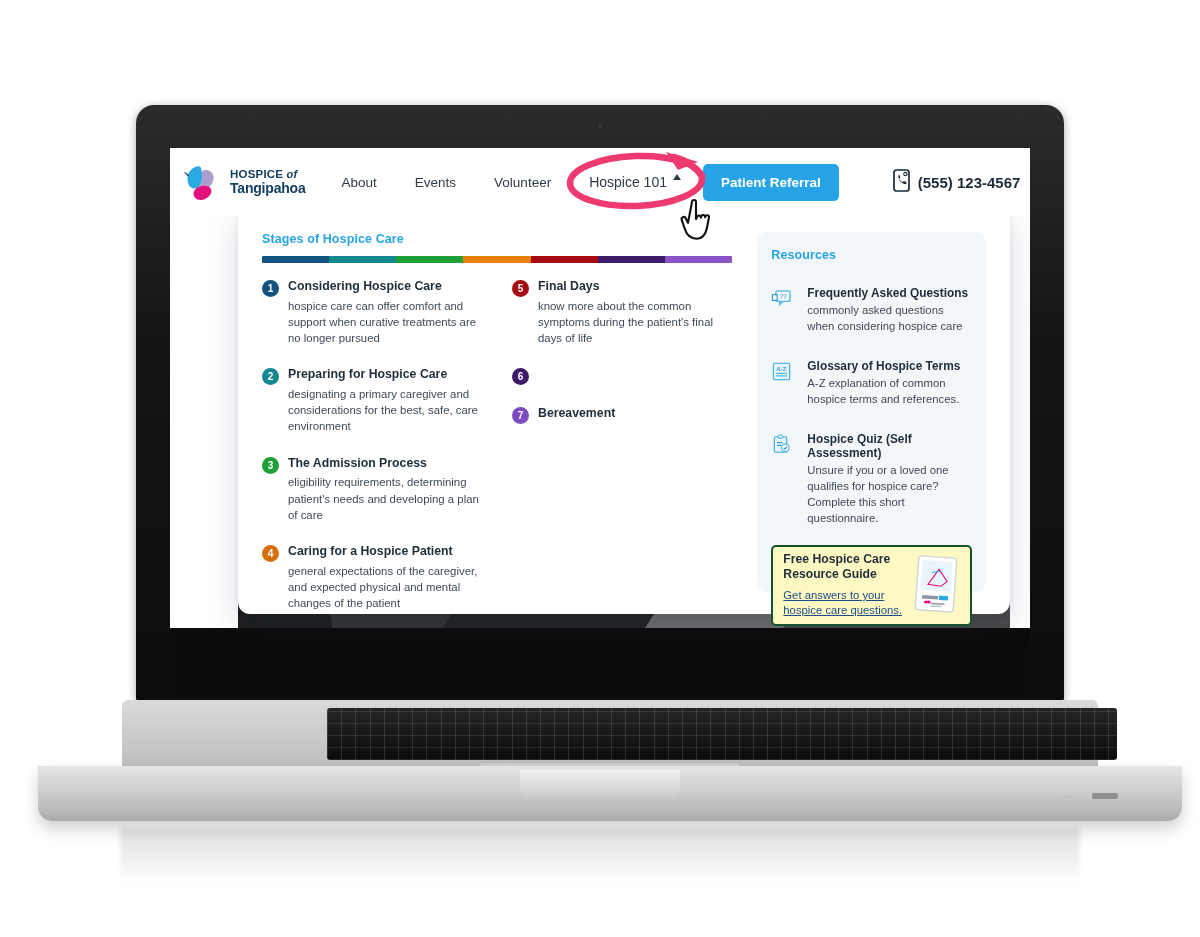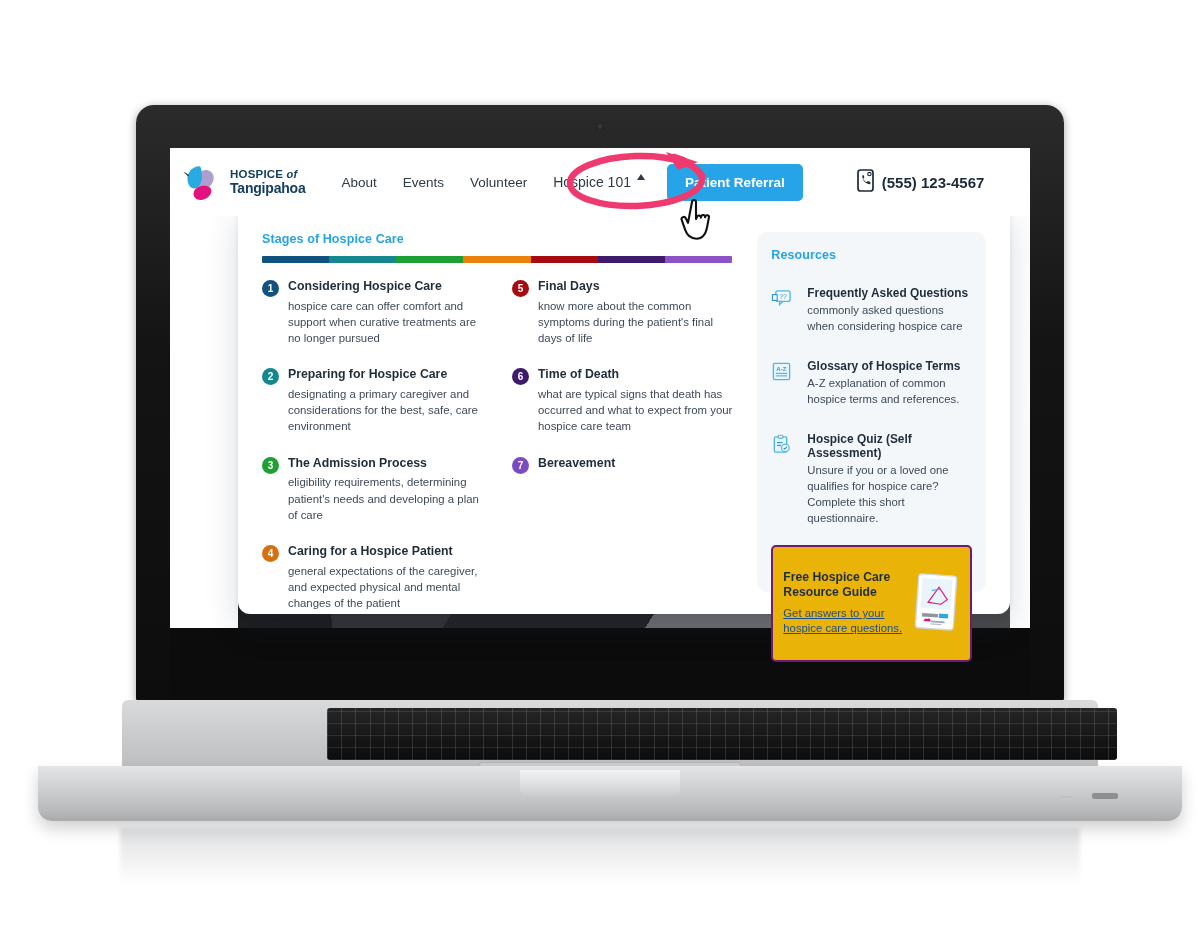--- a/index.html
+++ b/index.html
@@ -85,21 +85,21 @@
 
   
   #brand { display:flex; align-items:center; margin-left: 12px; }
   #brand-logo { width: 42px; height: 42px; position: relative; flex: none; }
   #brand-text { margin-left: 6px; line-height: 1; }
   #brand-line1 { font-size: 11.5px; font-weight: 700; color:#14405f; letter-spacing:.2px;}
   #brand-line1 .of { font-style: italic; font-weight:700; font-size: 11px;}
   #brand-line2 { font-size: 14px; font-weight: 700; color:#14405f; margin-top:1px; letter-spacing:-.2px;}
 
   
-  #main-nav { display:flex; align-items:center; gap: 26px; margin-left: 36px; }
+  #main-nav { display:flex; align-items:center; gap: 38px; margin-left: 36px; }
   .nav-link { font-size: 13.5px; color:#2f3a45; cursor:pointer; white-space:nowrap; }
   #nav-dropdown { display:flex; align-items:flex-start; gap:6px; font-size:14px; color:#2f3a45; cursor:pointer; white-space:nowrap;}
   .caret-up { width:0;height:0;border-left:4.5px solid transparent;border-right:4.5px solid transparent;border-bottom:6px solid #2f3a45;}
 
   #cta-referral {
     margin-left: 22px; background:#27a3e8; color:#fff; font-weight:700;
     font-size:13.5px; padding: 11px 18px; border-radius: 5px; cursor:pointer; white-space:nowrap;
   }
   #phone-block { display:flex; align-items:center; gap:8px; margin-left: 54px; }
   #phone-number { font-size:15px; font-weight:700; color:#1b2b3a; white-space:nowrap;}
@@ -130,22 +130,22 @@
   
   #resources-panel {
     width: 234px; background:#f4f7fa; border-radius:10px; padding: 16px 14px 14px 14px;
   }
   .res-item { display:flex; gap:15px; margin-top:24px;justify-content:space-between; }
   .res-icon { flex:none; width:21px; height:21px; margin-top:2px; }
   .res-title { font-size:11.9px; font-weight:700; color:#1f2d3a; line-height:1.2;}
   .res-desc { font-size:11.3px; color:#3d4a57; line-height:1.4; margin-top:3px;}
 
   #guide-box {
-    margin-top: 18px; border: 2px solid #701a75; border-radius: 5px;
-    padding: 23px 10px; display:flex; align-items:center; gap:8px; background:#eab308;
+    margin-top: 18px; border: 2px solid #14532d; border-radius: 5px;
+    padding: 5px 10px; display:flex; align-items:center; gap:8px; background:#fef9c3;
   }
   #guide-title { font-size:12.2px; font-weight:700; color:#1f2d3a; line-height:1.25;}
   #guide-link { font-size:11.3px; color:#1b4f8a; text-decoration:underline; line-height:1.35; margin-top:6px; display:block;}
   #guide-thumb { flex:none; width:46px; height:60px; position:relative; }
 
   
   #hero-strip {
     position:absolute; left:68px; top:418px; width:772px; height:62px;
     background:
       linear-gradient(122deg, #343434 0%, #343434 30%, #232323 30%, #232323 55%, #6d6d6d 55%, #6d6d6d 72%, #4a4a4a 72%, #4a4a4a 100%);
@@ -277,24 +277,20 @@
               <div class="stage-item">
                 <div class="stage-num" style="background: rgb(168, 10, 18);">5</div>
                 <div>
                   <div class="stage-title">Final Days</div>
                   <div class="stage-desc">know more about the common symptoms during the patient's final days of life</div>
                 </div>
               </div>
 
               <div class="stage-item">
                 <div class="stage-num" style="background: rgb(62, 26, 107);">6</div>
-                <div>
-                  <div class="stage-title">Time of Death</div>
-                  <div class="stage-desc">what are typical signs that death has occurred and what to expect from your hospice care team</div>
-                </div>
               </div>
 
               <div class="stage-item">
                 <div class="stage-num" style="background: rgb(123, 75, 192);">7</div>
                 <div>
                   <div class="stage-title">Bereavement</div>
                 </div>
               </div>
 
             </div>

